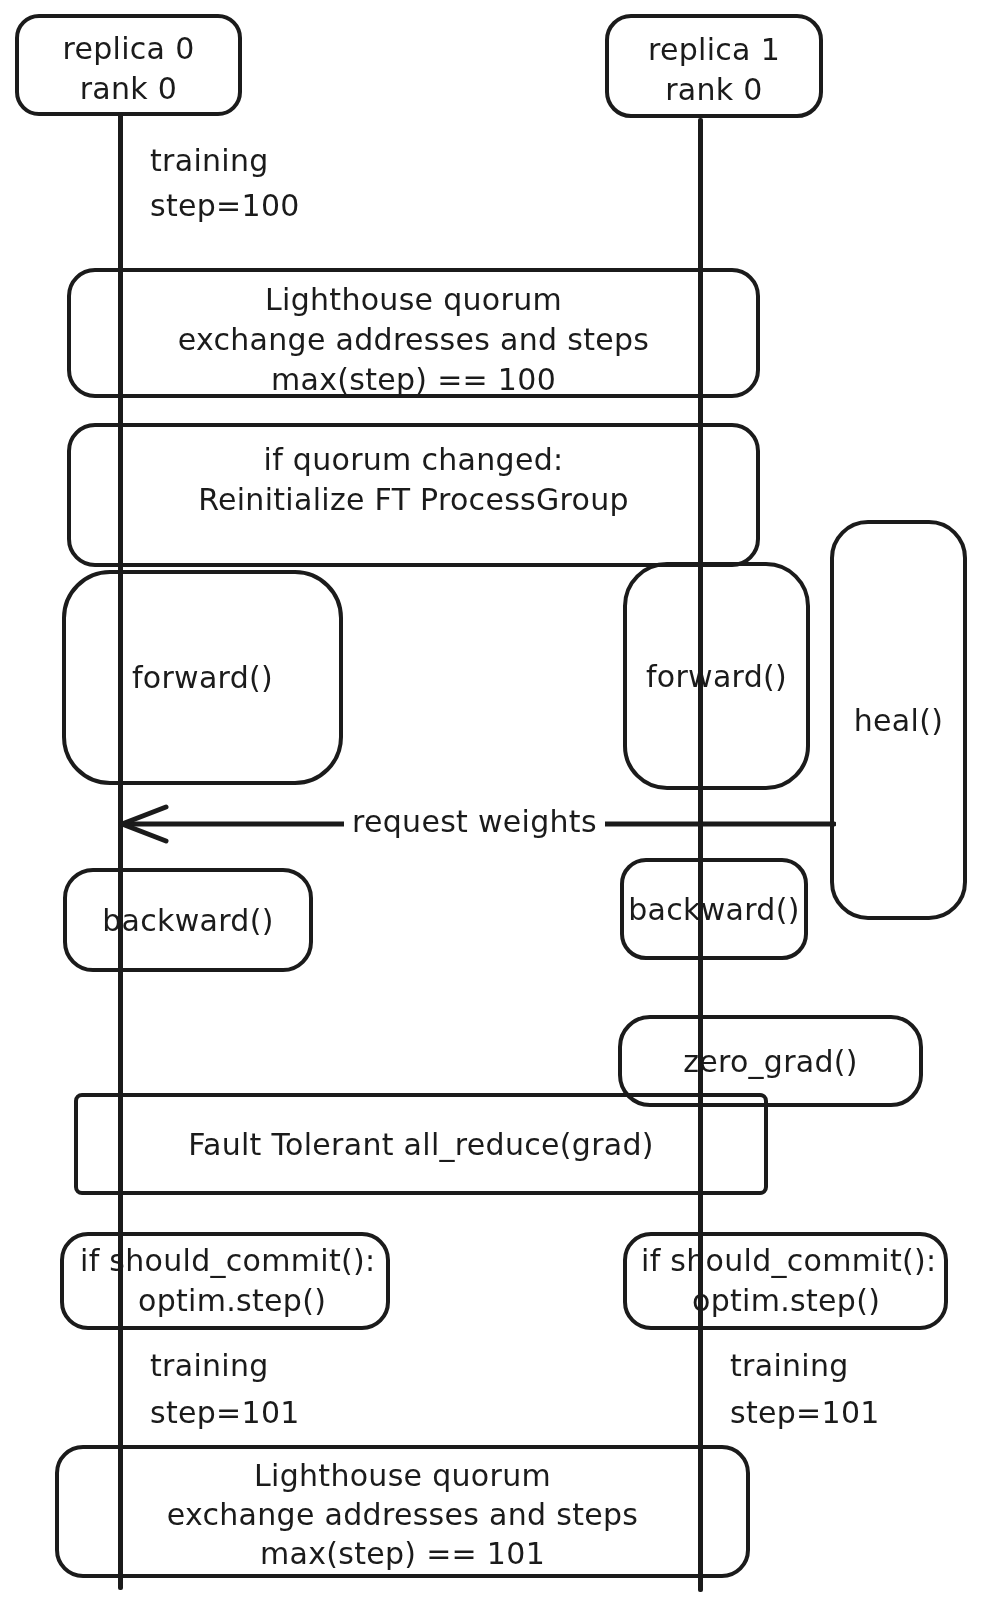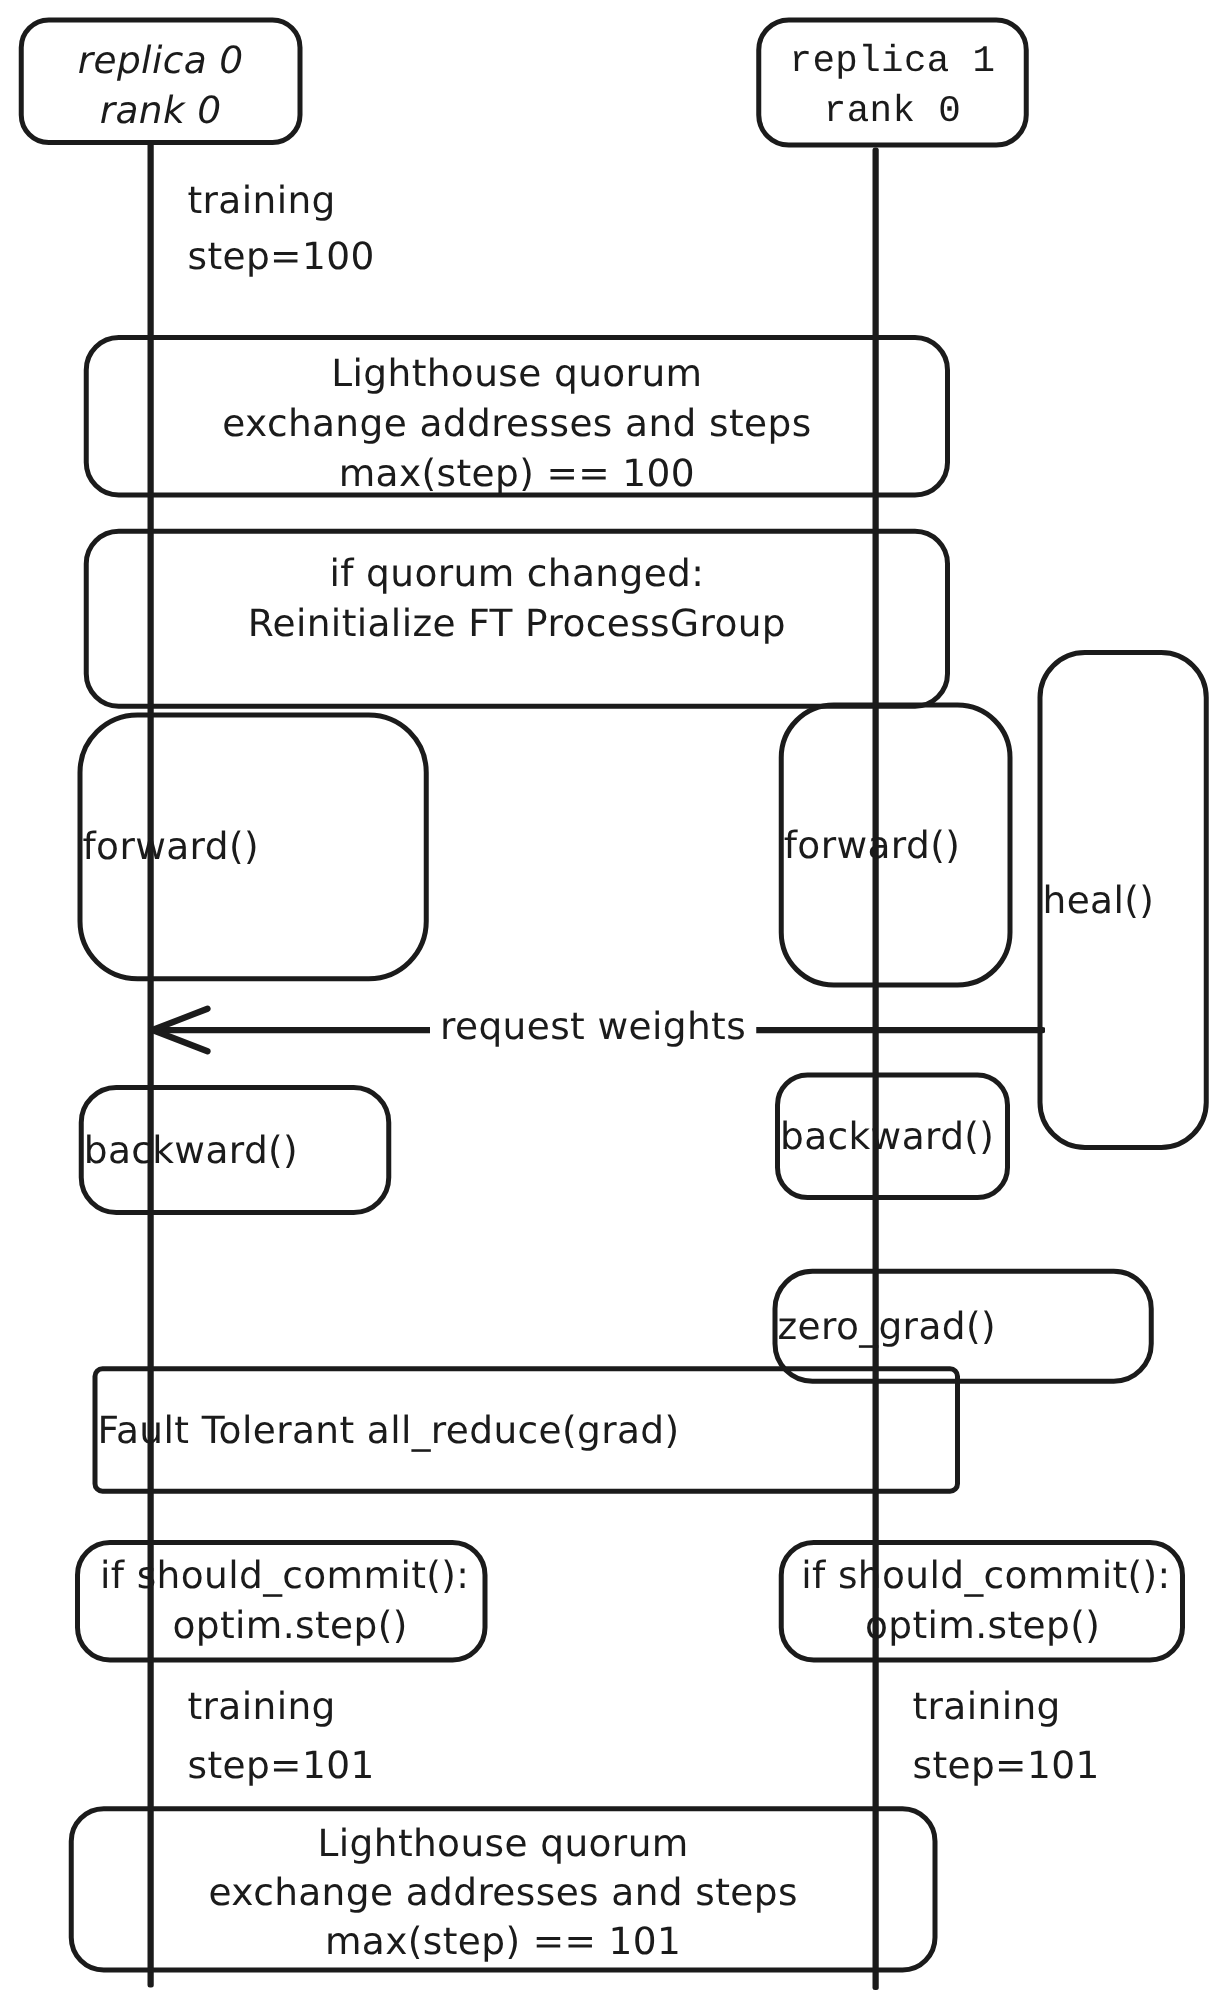--- a/index.html
+++ b/index.html
@@ -10,25 +10,25 @@
     font-family:"DejaVu Sans", sans-serif; color:var(--stroke);
     font-size:30px; letter-spacing:0.3px; overflow:hidden;
   }
   .lifeline { position:absolute; width:5px; background:var(--stroke); border-radius:2px; }
   #ll-left  { left:118px; top:113px; height:1477px; }
   #ll-right { left:698px; top:118px; height:1474px; }
 
   .box { position:absolute; border:4px solid var(--stroke); background:transparent; }
   .center-multi { text-align:center; }
   .center-multi div { line-height:40px; }
-  .flex-center { display:flex; align-items:center; }
+  .flex-center { display:flex; align-items:center; justify-content:center; }
 
   
-  #actor-0 { left:15px;  top:14px; width:227px; height:102px; border-radius:24px; padding-top:11px;font-style:italic; }
-  #actor-1 { left:605px; top:14px; width:218px; height:104px; border-radius:26px; padding-top:12px;font-family:Liberation Mono, monospace; }
+  #actor-0 { left:15px;  top:14px; width:227px; height:102px; border-radius:24px; padding-top:11px; }
+  #actor-1 { left:605px; top:14px; width:218px; height:104px; border-radius:26px; padding-top:12px; }
 
   
   .state-label { position:absolute; line-height:45px; }
   #lbl-left-top  { left:150px; top:138px; }
   #lbl-right-top { left:730px; top:137px; }
   #lbl-left-bot  { left:150px; top:1342px; line-height:47px; }
   #lbl-right-bot { left:730px; top:1342px; line-height:47px; }
 
   
   #box-lighthouse-top { left:67px; top:268px;  width:693px; height:130px; border-radius:28px; padding-top:8px; }

